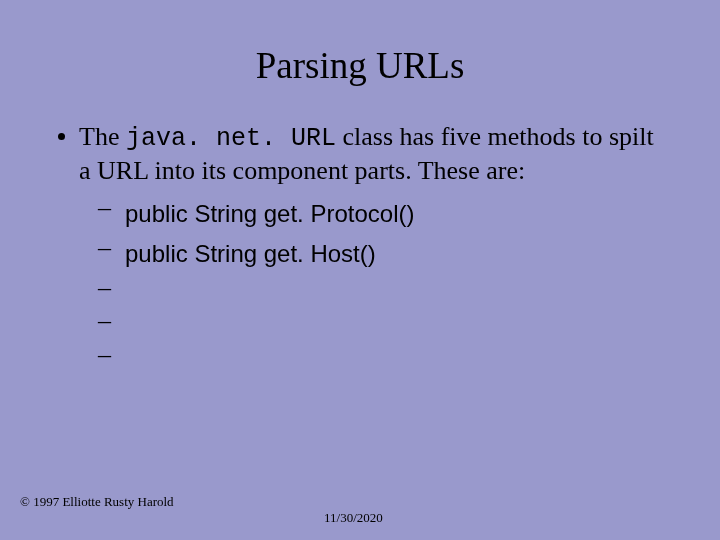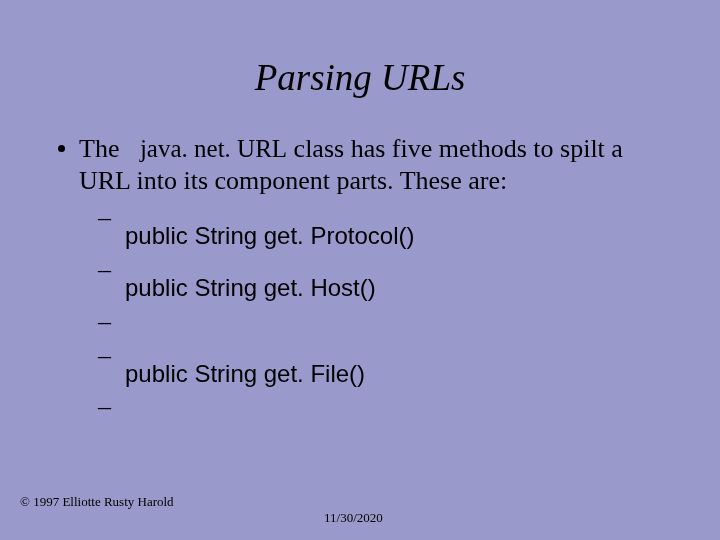--- a/index.html
+++ b/index.html
@@ -15,23 +15,22 @@
   }
   .slide {
     width: 720px;
     height: 540px;
     position: relative;
     box-sizing: border-box;
   }
   .title {
     text-align: center;
     font-size: 37px;
-    padding-top: 56px;
+    padding-top: 44px;
     font-weight: normal;
-    font-style: italic;
   }
   .body {
     padding: 34px 50px 0 50px;
     font-size: 26px;
     line-height: 1.22;
   }
   .bullet {
     display: flex;
     align-items: flex-start;
     margin-left: 8px;
@@ -42,43 +41,42 @@
     height: 7px;
     background: #000;
     border-radius: 50%;
     margin-top: 12px;
     margin-right: 14px;
   }
   .bullet .text {
     flex: 1 1 auto;
   }
   .sans {
-    font-family: Liberation Serif, serif;
+    font-family: Liberation Mono, monospace;
     font-size: 25px;
-    margin-left: 14px;
   }
   .sub-list {
     margin-top: 6px;
     margin-left: 48px;
   }
   .sub-item {
     display: flex;
     align-items: flex-start;
     margin-bottom: 2px;
   }
   .sub-item .dash {
     font-size: 26px;
     margin-right: 14px;
     line-height: 1.22;
   }
   .sub-item .stext {
     font-family: Arial, Helvetica, sans-serif;
     font-size: 24px;
     line-height: 1.32;
-    margin-top: 18px;
+    margin-top: 6px;
   }
   .footer {
     position: absolute;
     bottom: 14px;
     left: 0;
     width: 720px;
     font-size: 13px;
     font-family: "Times New Roman", Times, serif;
   }
   .footer .copyright {
@@ -114,21 +112,20 @@
       </div>
       <div class="sub-item">
         <span class="dash">–</span>
         <span class="stext">public String get. Host()</span>
       </div>
       <div class="sub-item">
         <span class="dash">–</span>
       </div>
       <div class="sub-item">
         <span class="dash">–</span>
-        <span class="stext">public String get. File()</span>
       </div>
       <div class="sub-item">
         <span class="dash">–</span>
       </div>
     </div>
   </div>
 
   <div class="footer">
     <span class="copyright">© 1997 Elliotte Rusty Harold</span>
     <span class="date">11/30/2020</span>

